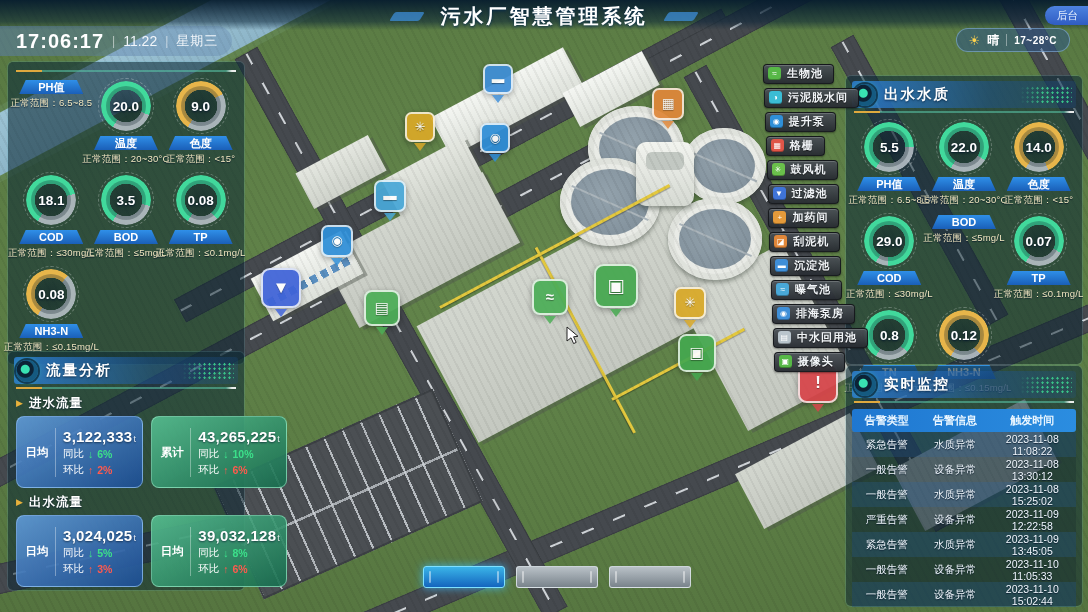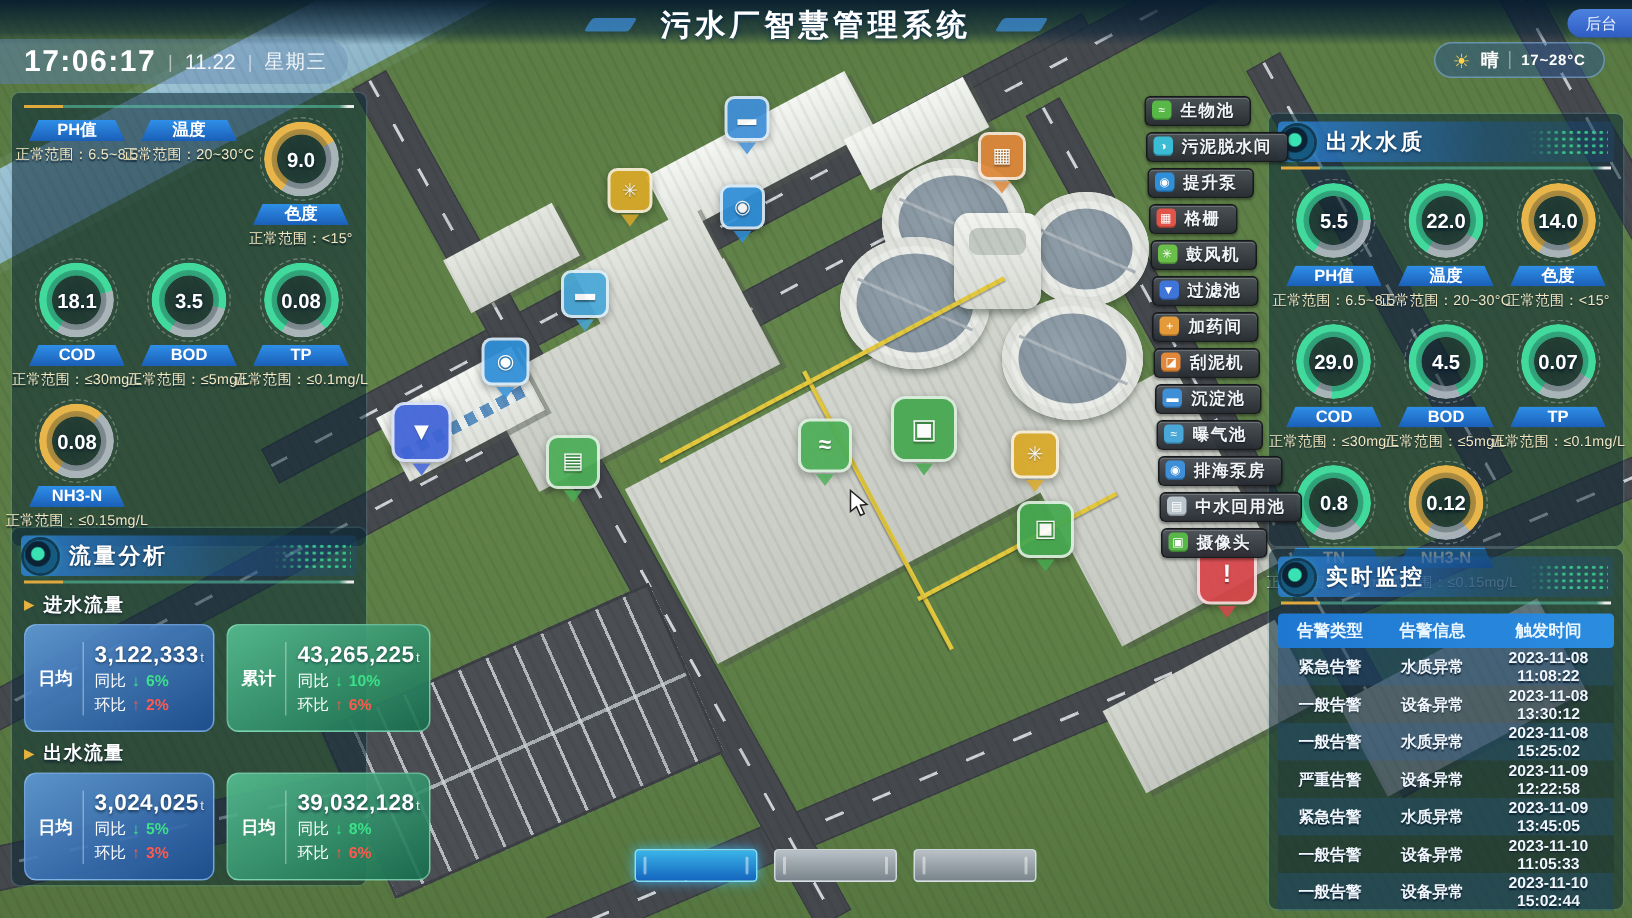--- a/index.html
+++ b/index.html
@@ -104,21 +104,21 @@
   .statline[data-dir="down"] .sarrow,.statline[data-dir="down"] .sval{color:#3ce08a;}
   .statline[data-dir="up"] .sarrow,.statline[data-dir="up"] .sval{color:#ff5a4e;}
   
   .thead{display:flex;height:23px;align-items:center;margin-top:6px;border-radius:3px;
     background:linear-gradient(90deg,#1f77d0,#2b8de0);}
   .thead span{color:#eaf6ff;font-size:11px;font-weight:bold;text-align:center;}
   .c1{width:31%;} .c2{width:30%;} .c3{width:39%;}
   .trow{display:flex;height:25px;align-items:center;}
   .trow:nth-child(odd){background:rgba(25,70,120,.38);}
   .trow:nth-child(even){background:rgba(8,25,40,.20);}
-  .trow span{color:#f0f6fc;font-size:10.5px;text-align:center;text-shadow:0 1px 1px rgba(0,20,40,.8);font-weight:bold;}
+  .trow span{color:#f0f6fc;font-size:10.5px;text-align:center;text-shadow:0 1px 1px rgba(0,20,40,.8);}
   
   .legend{position:absolute;left:763px;top:64px;display:flex;flex-direction:column;gap:4.5px;align-items:flex-start;}
   .lgitem{display:flex;align-items:center;gap:6px;height:19.5px;padding:0 10px 0 4px;border-radius:4px;cursor:pointer;
     margin-left:calc(var(--i)*0.9px);
     background:linear-gradient(180deg,rgba(74,80,86,.96),rgba(40,44,50,.96));
     border:1px solid rgba(18,20,24,.85);box-shadow:inset 0 1px 0 rgba(255,255,255,.18),0 1px 2px rgba(0,0,0,.4);}
   .lgicon{width:13px;height:13px;border-radius:3px;background:var(--mc);color:#fff;font-size:8px;line-height:13px;text-align:center;
     box-shadow:inset 0 -1px 0 rgba(0,0,0,.3);}
   .lglabel{color:#f2f5f8;font-size:11px;font-weight:bold;letter-spacing:1px;white-space:nowrap;text-shadow:0 1px 1px rgba(0,0,0,.6);}
   
@@ -255,20 +255,24 @@
   <div class="backend-btn">后台</div>
 
   <div class="panel" style="left:8px;top:62px;width:236px;height:302px;">
     <div class="punder"></div>
     <div class="gauge-grid">
         <div class="gauge" style="--i: 0; --mc: #41d99c; --f: 0.7;">
     <div class="gname">PH值</div>
     <div class="grange">正常范围：6.5~8.5</div>
   </div>
         <div class="gauge" style="--i: 1; --mc: #41d99c; --f: 0.72;">
+    <div class="ringwrap">
+      <div class="ring"></div>
+      <span class="gval">20.0</span>
+    </div>
     <div class="gname">温度</div>
     <div class="grange">正常范围：20~30°C</div>
   </div>
         <div class="gauge" style="--i: 2; --mc: #e7b54a; --f: 0.58;">
     <div class="ringwrap">
       <div class="ring"></div>
       <span class="gval">9.0</span>
     </div>
     <div class="gname">色度</div>
     <div class="grange">正常范围：&lt;15°</div>
@@ -425,24 +429,20 @@
   </div>
         <div class="gauge" style="--i: 3; --mc: #41d99c; --f: 0.92;">
     <div class="ringwrap">
       <div class="ring"></div>
       <span class="gval">29.0</span>
     </div>
     <div class="gname">COD</div>
     <div class="grange">正常范围：≤30mg/L</div>
   </div>
         <div class="gauge" style="--i: 4; --mc: #41d99c; --f: 0.85;">
-    <div class="ringwrap">
-      <div class="ring"></div>
-      <span class="gval">4.5</span>
-    </div>
     <div class="gname">BOD</div>
     <div class="grange">正常范围：≤5mg/L</div>
   </div>
         <div class="gauge" style="--i: 5; --mc: #41d99c; --f: 0.74;">
     <div class="ringwrap">
       <div class="ring"></div>
       <span class="gval">0.07</span>
     </div>
     <div class="gname">TP</div>
     <div class="grange">正常范围：≤0.1mg/L</div>

